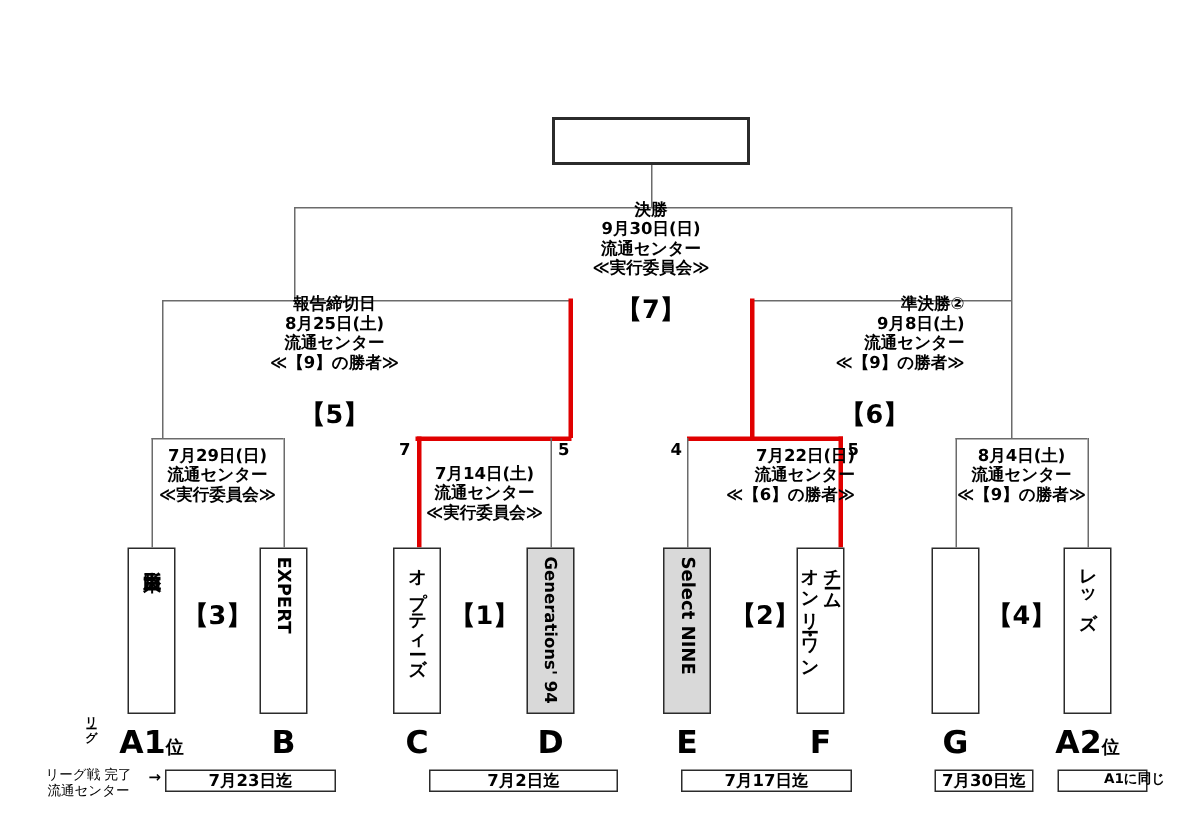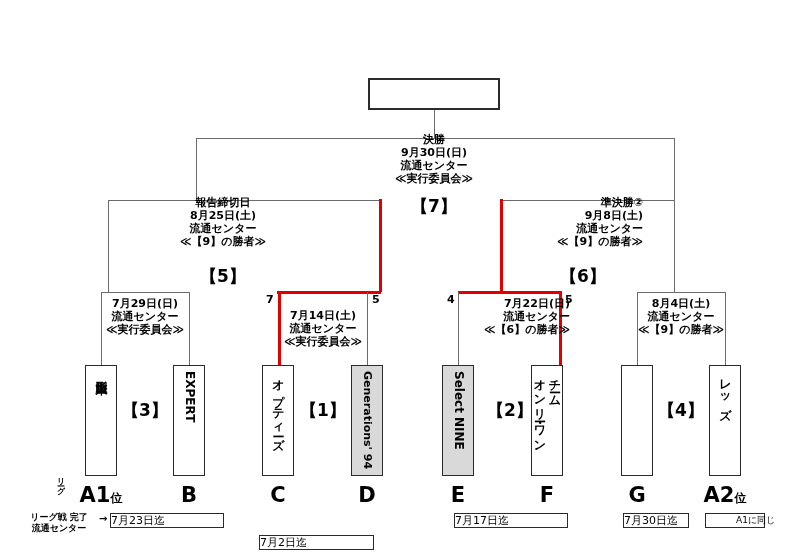--- a/index.html
+++ b/index.html
@@ -135,23 +135,23 @@
     vertical-align: baseline;
   }
   
   .deadline {
     position: absolute;
     border: 1px solid #2b2b2b;
     background: #ffffff;
     box-sizing: border-box;
     height: 15px;
     line-height: 13px;
-    text-align: left;
-    font-size: 11px;
-    font-weight: normal;
+    text-align: center;
+    font-size: 11px;
+    font-weight: bold;
     white-space: nowrap;
   }
   .deadline.small { font-size: 9px; padding-left: 30px; }
   
   #league-vert {
     position: absolute;
     left: 56px;
     top: 472px;
     font-size: 8px;
     font-weight: bold;
@@ -159,21 +159,21 @@
     text-orientation: upright;
     line-height: 9px;
     letter-spacing: 0px;
   }
   #deadline-label {
     position: absolute;
     left: 14px;
     top: 512px;
     width: 90px;
     font-size: 9px;
-    font-weight: bold;
+    font-weight: normal;
     line-height: 11px;
     text-align: center;
     white-space: nowrap;
   }
   #deadline-arrow {
     position: absolute;
     left: 99px;
     top: 513px;
     font-size: 10px;
     font-weight: bold;
@@ -325,21 +325,21 @@
   <div id="league-vert">リーグ</div>
 
   <div id="deadline-label">
     <span>リーグ戦 完了</span><br>
     <span>流通センター</span>
   </div>
   <div id="deadline-arrow">→</div>
 
   <div class="deadline" style="left:110px; top:513px; width:114px;">7月23日迄</div>
 
-  <div class="deadline" style="left:259px; top:513px; width:115px;margin-top:22px;">7月2日迄</div>
+  <div class="deadline" style="left:286px; top:513px; width:126px;">7月2日迄</div>
 
   <div class="deadline" style="left:454px; top:513px; width:114px;">7月17日迄</div>
 
   <div class="deadline" style="left:623px; top:513px; width:66px;">7月30日迄</div>
 
   <div class="deadline small" style="left:705px; top:513px; width:60px;">A1に同じ</div>
 
 </div>
 
 </body></html>

